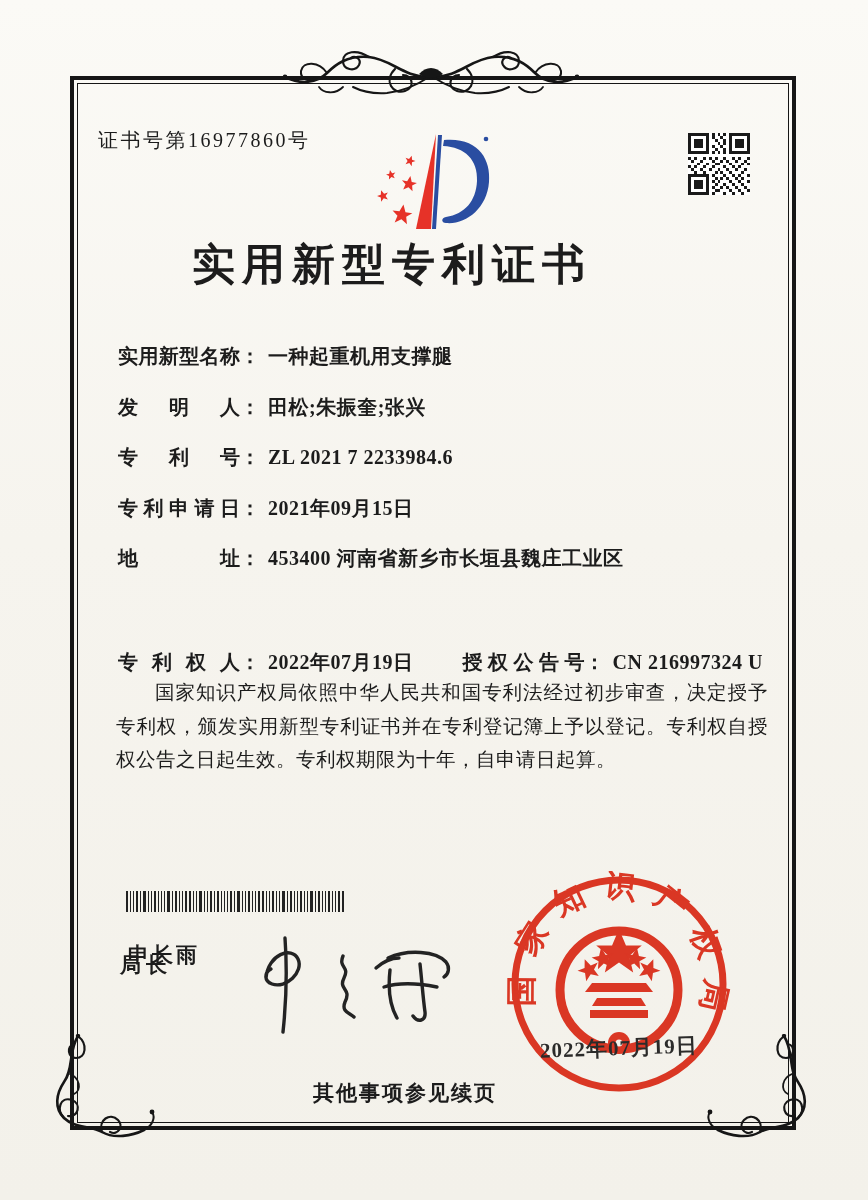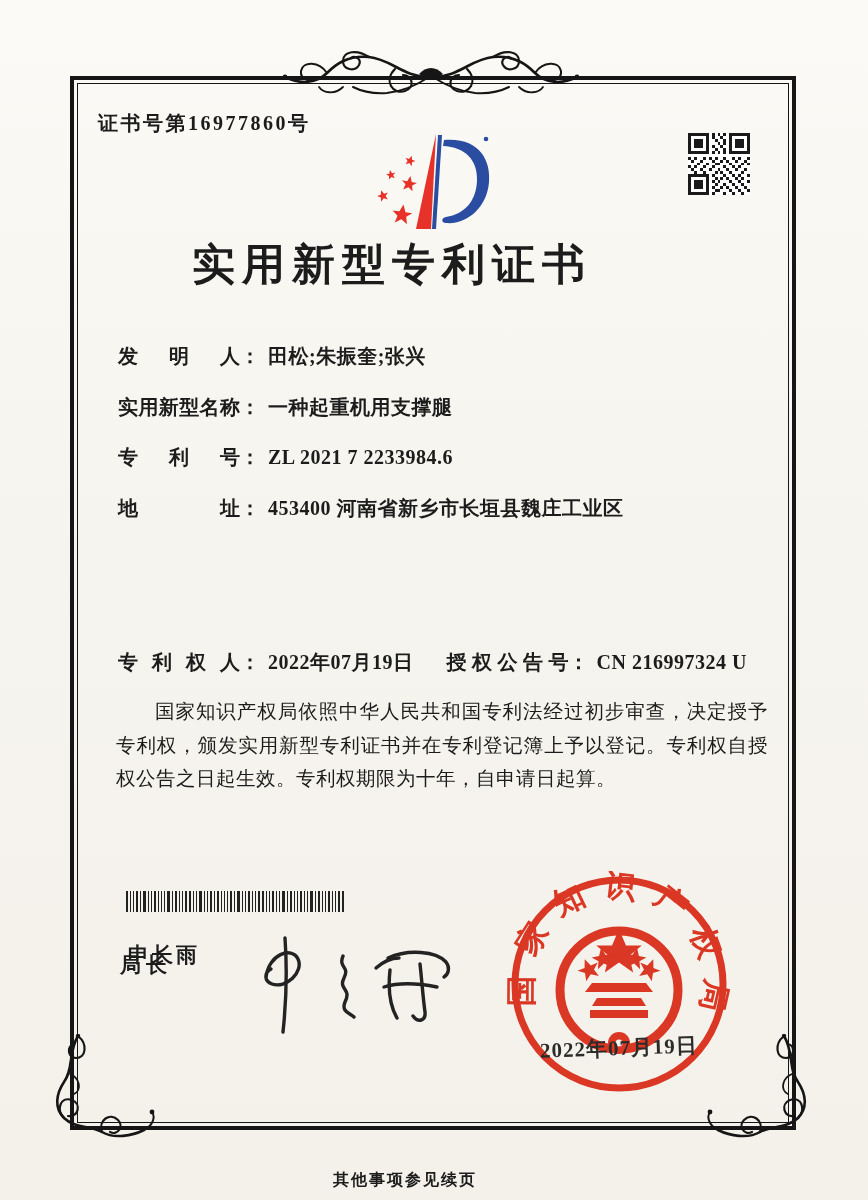--- a/index.html
+++ b/index.html
@@ -7,43 +7,43 @@
     position:relative;width:868px;height:1200px;overflow:hidden;
     background:linear-gradient(180deg,#fbfaf6 0%,#f6f4ee 45%,#f3f1ea 100%);
     font-family:"Liberation Serif","DejaVu Serif",serif;
     color:#1c1c1c;
   }
   .frame{
     position:absolute;left:70px;top:76px;width:718px;height:1046px;
     border:4px solid #161616;
   }
   .frame-inner{position:absolute;inset:3px;border:1.5px solid #161616;}
-  .cert-number{position:absolute;left:98px;top:110px;font-size:20px;font-weight:700;letter-spacing:2.5px;}
+  .cert-number{position:absolute;left:98px;top:127px;font-size:20px;font-weight:400;letter-spacing:2.5px;}
   .logo{position:absolute;left:346px;top:131px;width:176px;height:106px;}
   .qr{position:absolute;left:688px;top:132px;width:62px;height:64px;}
   .title{
     position:absolute;left:70px;top:236px;width:644px;text-align:center;
     font-size:43px;font-weight:700;letter-spacing:7px;
   }
   .fields{position:absolute;left:118px;top:342px;width:600px;}
   .frow{margin-bottom:22px;font-size:20px;line-height:28.5px;font-weight:700;white-space:nowrap;}
   .lbl{display:inline-block;width:122px;text-align:justify;text-align-last:justify;}
   .colon{display:inline-block;margin-right:8px;}
   .val{letter-spacing:0.5px;}
   .grant-row{position:absolute;left:118px;top:649px;font-size:20px;font-weight:700;white-space:nowrap;}
-  .grant-col2{margin-left:28px;}
-  .paras{position:absolute;left:116px;top:695px;width:652px;}
+  .grant-col2{margin-left:44px;}
+  .paras{position:absolute;left:116px;top:676px;width:652px;}
   .paras p{margin:0;font-size:19.5px;line-height:33.5px;text-align:justify;text-indent:2em;letter-spacing:0.5px;}
   .barcode{position:absolute;left:124px;top:891px;width:222px;height:21px;}
   .signer-title{position:absolute;left:120px;top:951px;font-size:21px;font-weight:600;letter-spacing:5px;}
   .signer-name{position:absolute;left:128px;top:941px;font-size:21px;font-weight:600;letter-spacing:3px;}
   .signature{position:absolute;left:238px;top:926px;width:236px;height:114px;}
   .seal{position:absolute;left:503px;top:871px;width:232px;height:232px;opacity:0.94;}
   .page-info{position:absolute;left:70px;top:1085px;width:722px;text-align:center;font-size:18px;font-weight:600;letter-spacing:1px;}
-  .footer-note{position:absolute;left:0;top:1170px;width:810px;text-align:center;font-size:16px;font-weight:600;letter-spacing:2px;}
+  .footer-note{position:absolute;left:0;top:1079px;width:810px;text-align:center;font-size:21px;font-weight:600;letter-spacing:2px;}
   .orn-top{position:absolute;left:283px;top:47px;width:296px;height:58px;}
   .orn-bl{position:absolute;left:46px;top:1034px;width:116px;height:114px;}
   .orn-br{position:absolute;left:700px;top:1034px;width:116px;height:114px;}
   svg{display:block;}
 </style>
 </head>
 <body>
 
 <div class="page">
 
@@ -141,27 +141,30 @@
       M8,18h1v1h-1z M11,18h1v1h-1z M13,18h1v1h-1z M16,18h1v1h-1z M19,18h1v1h-1z
       M9,19h1v1h-1z M10,19h1v1h-1z M14,19h1v1h-1z M17,19h1v1h-1z M20,19h1v1h-1z
       M8,20h1v1h-1z M12,20h1v1h-1z M15,20h1v1h-1z M18,20h1v1h-1z"></path>
     </g>
   </svg>
 
   <div class="title">实用新型专利证书</div>
 
   <div class="fields">
     <div class="frow">
+      <span class="lbl">实用新型名称</span><span class="colon">：</span><span class="val">一种起重机用支撑腿</span>
+    </div>
+    <div class="frow">
       <span class="lbl">发明人</span><span class="colon">：</span><span class="val">田松;朱振奎;张兴</span>
     </div>
     <div class="frow">
-      <span class="lbl">实用新型名称</span><span class="colon">：</span><span class="val">一种起重机用支撑腿</span>
-    </div>
-    <div class="frow">
       <span class="lbl">专利号</span><span class="colon">：</span><span class="val">ZL 2021 7 2233984.6</span>
+    </div>
+    <div class="frow">
+      <span class="lbl">专利申请日</span><span class="colon">：</span><span class="val">2021年09月15日</span>
     </div>
     <div class="frow">
       <span class="lbl">地址</span><span class="colon">：</span><span class="val">453400 河南省新乡市长垣县魏庄工业区</span>
     </div>
   </div>
 
   <div class="grant-row">
     <span class="lbl">专利权人</span><span class="colon">：</span><span class="val">2022年07月19日</span>
     <span class="grant-col2">
       <span class="lbl">授权公告号</span><span class="colon">：</span><span class="val">CN 216997324 U</span>

